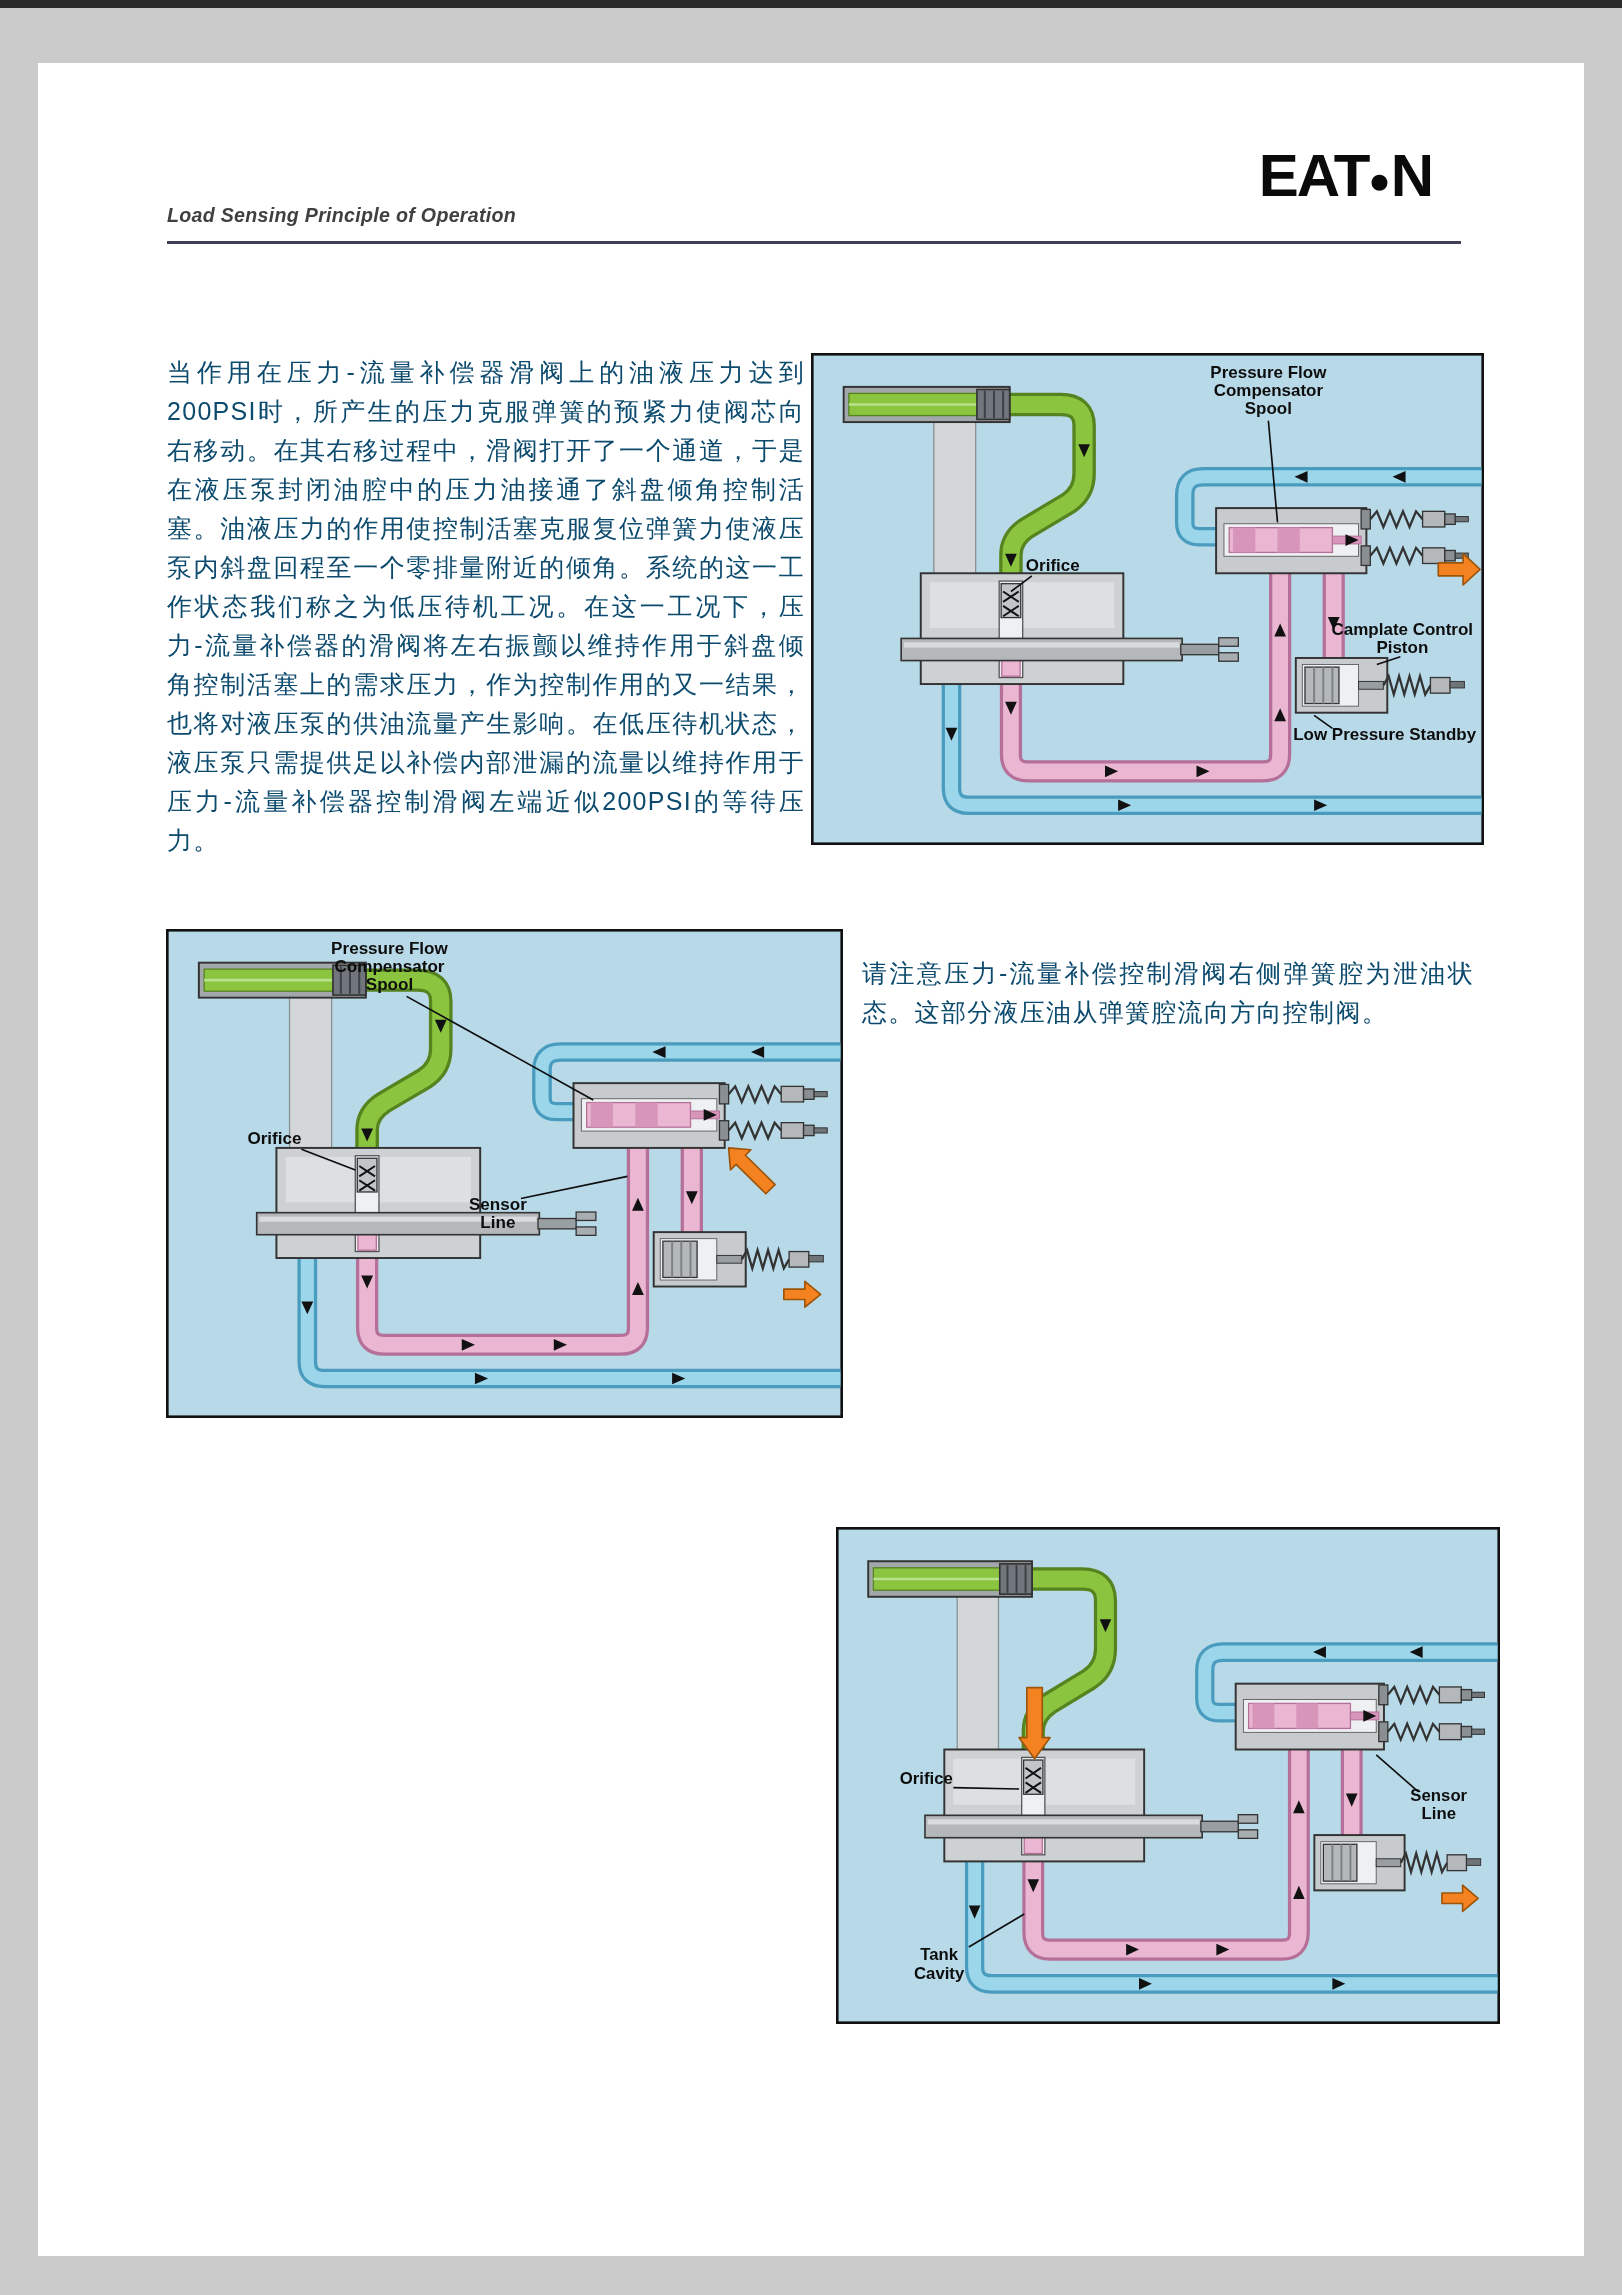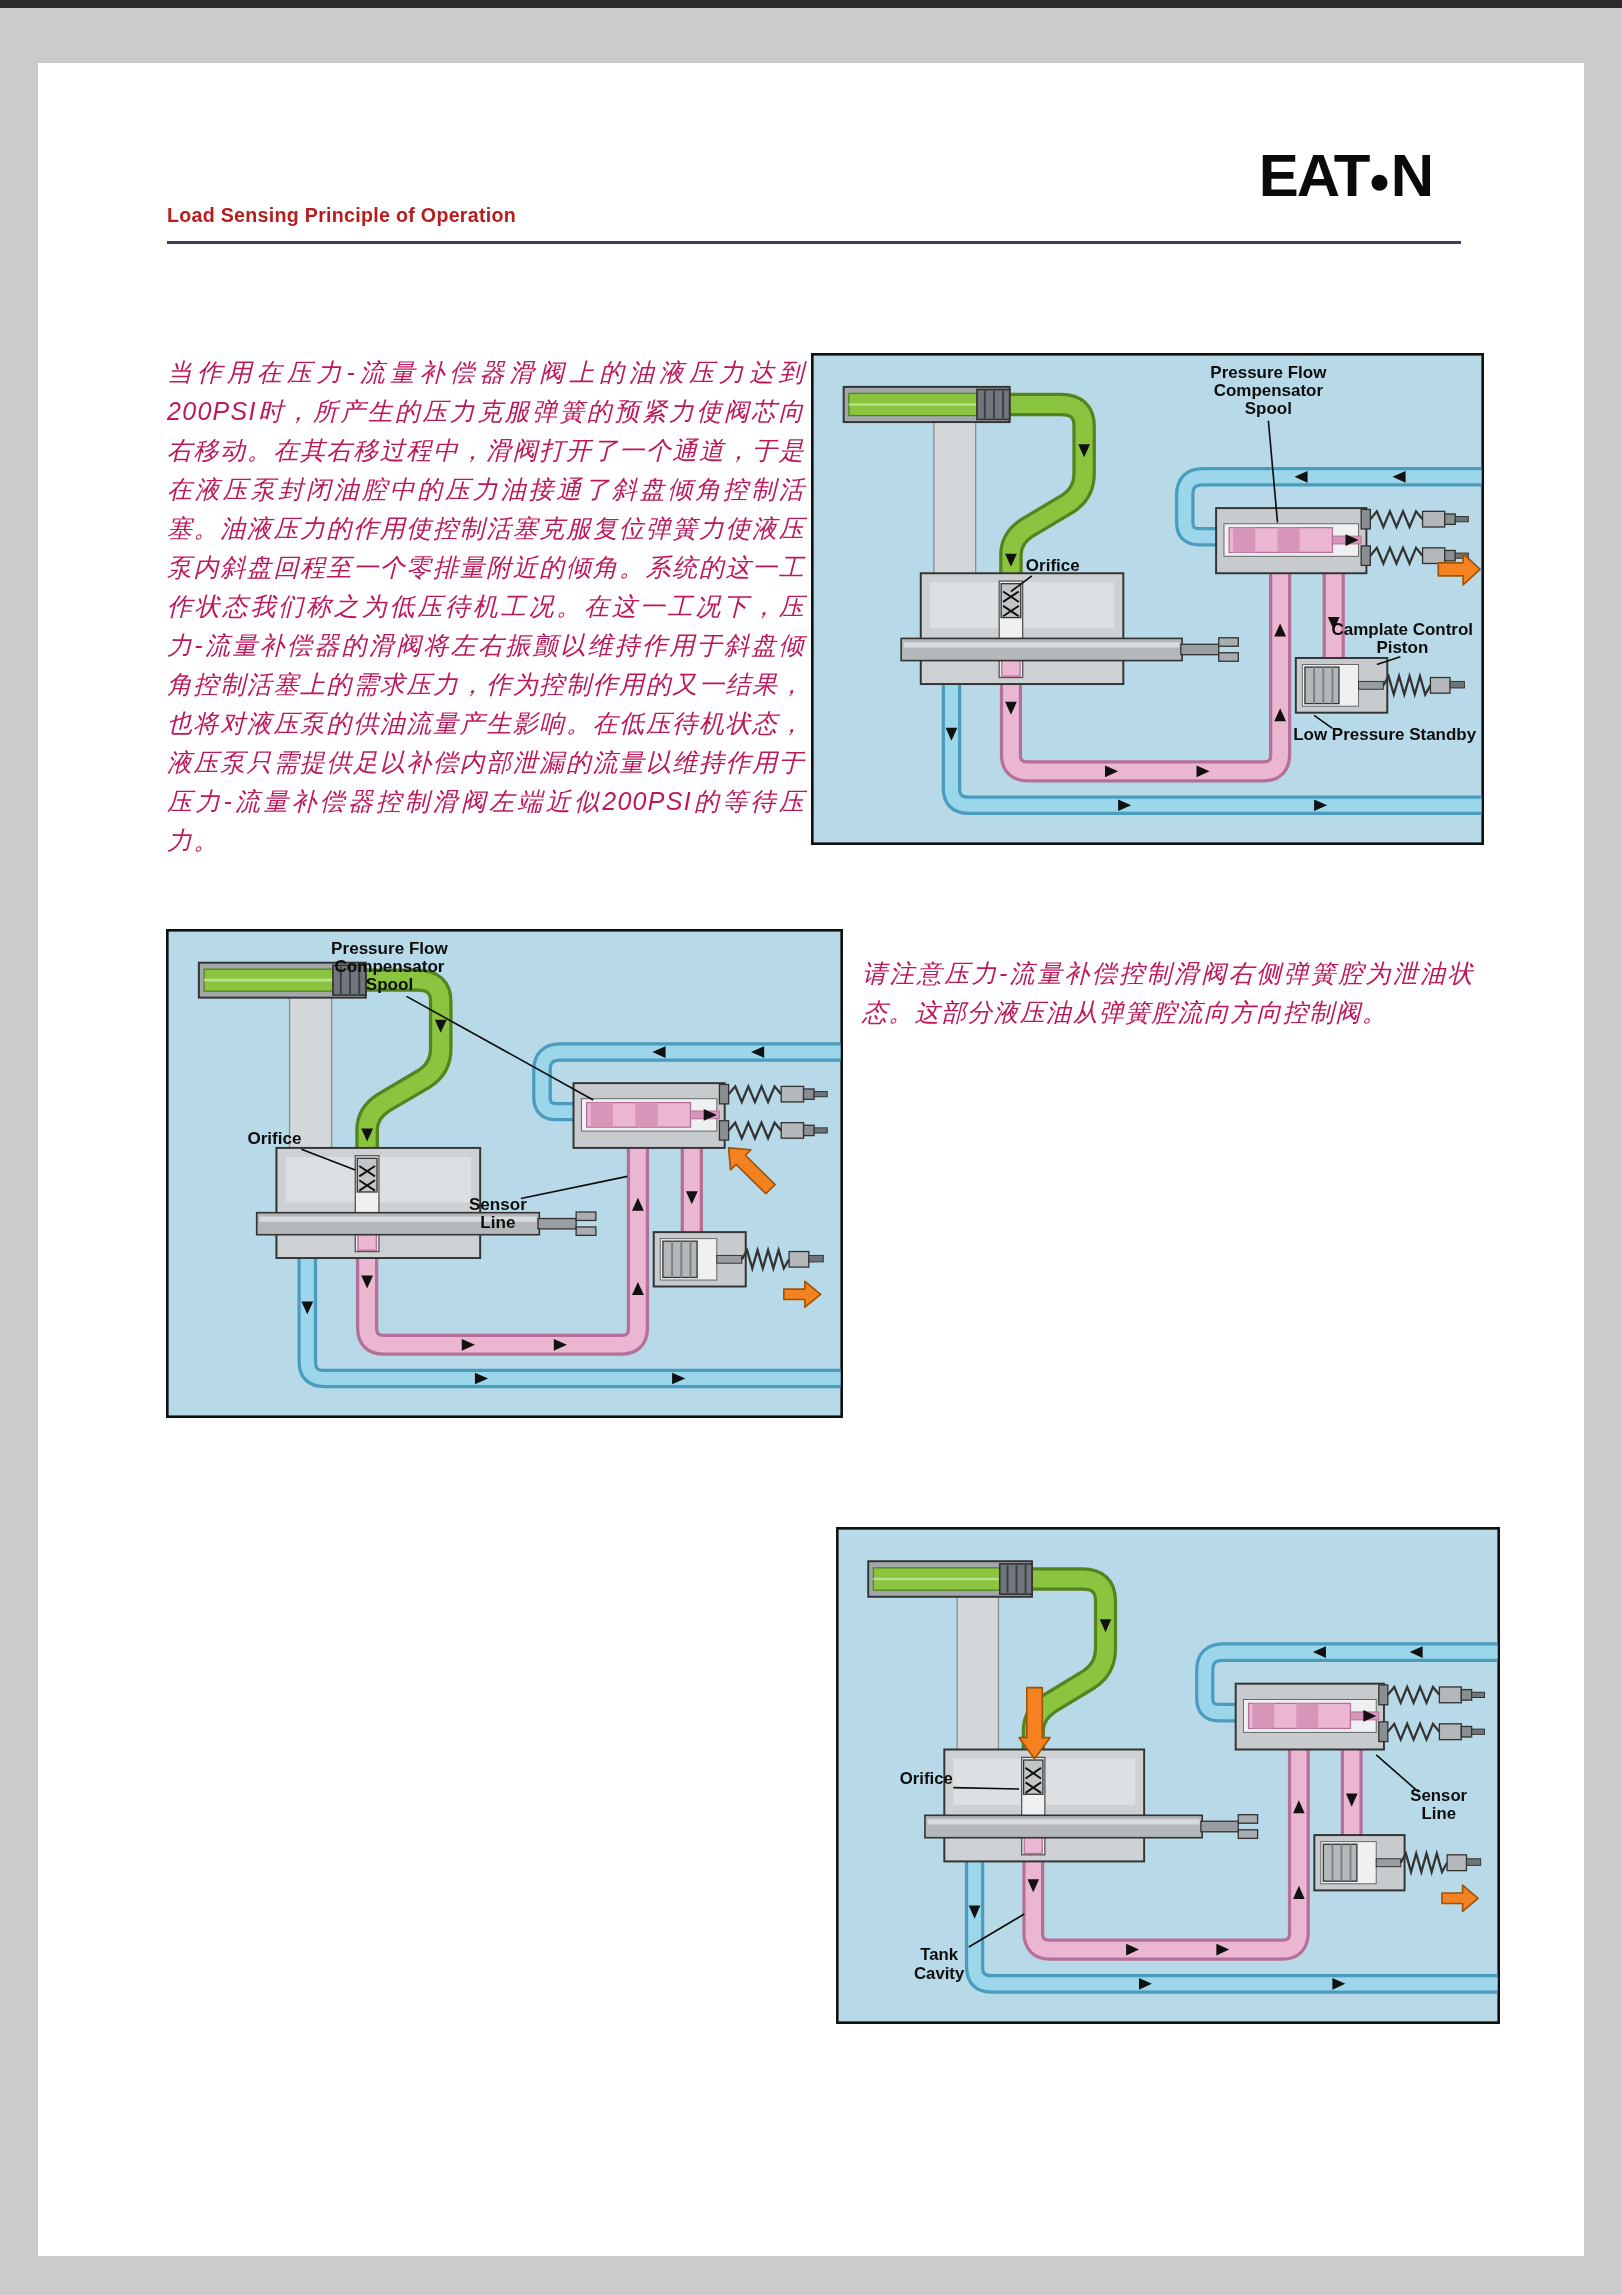--- a/index.html
+++ b/index.html
@@ -1,26 +1,26 @@
 <!DOCTYPE html>
 <html style="font-size:10.5px"><head>
 <meta charset="utf-8">
 <style>
   html,body{margin:0;padding:0;background:#9a9a9a;}
   .canvas{position:relative;width:1622px;height:2295px;background:#cbcbcb;overflow:hidden;
           font-family:"Liberation Sans","DejaVu Sans",sans-serif;}
   .top-strip{position:absolute;left:0;top:0;width:1622px;height:7.9px;background:#2a2a2a;}
   .sheet{position:absolute;left:38px;top:63px;width:1546px;height:2193px;background:#ffffff;}
   .abs{position:absolute;}
-  .page-title{left:167px;top:204px;font-size:19.6px;font-weight:bold;color:#b91c1c;letter-spacing:0.3px;}
+  .page-title{left:167px;top:204px;font-size:19.6px;font-weight:bold;color:#404040;letter-spacing:0.3px;font-style:italic;}
   .header-rule{left:167px;top:241px;width:1294px;height:2.6px;background:#3f3f55;}
   .logo{left:1229px;top:147px;width:233px;height:58px;text-align:center;
         font-size:60px;line-height:58px;font-weight:900;color:#0a0a0a;letter-spacing:-2px;white-space:nowrap;}
   .logo .dot{font-size:0.62em;vertical-align:0.09em;letter-spacing:0;}
-  .cjk{color:#be185d;font-size:25px;line-height:39px;letter-spacing:1.3px;text-align:justify;font-style:italic;}
+  .cjk{color:#0c4a6e;font-size:25px;line-height:39px;letter-spacing:1.3px;text-align:justify;}
   .p1{left:167px;top:353px;width:638px;}
   .p2{left:862px;top:954px;width:612px;}
   .p3{left:167px;top:1548px;width:628px;}
   figure.diagram{position:absolute;margin:0;text-align:center;}
   figure.diagram svg{display:block;}
   .lbl{font-size:26px;font-weight:bold;fill:#0d0d0d;text-anchor:middle;
        font-family:"Liberation Sans","DejaVu Sans",sans-serif;}
   .ldr{stroke:#0d0d0d;stroke-width:2.5;}
   .orange{fill:#f58220;stroke:#9c5408;stroke-width:2.5;stroke-linejoin:round;}
 </style>

